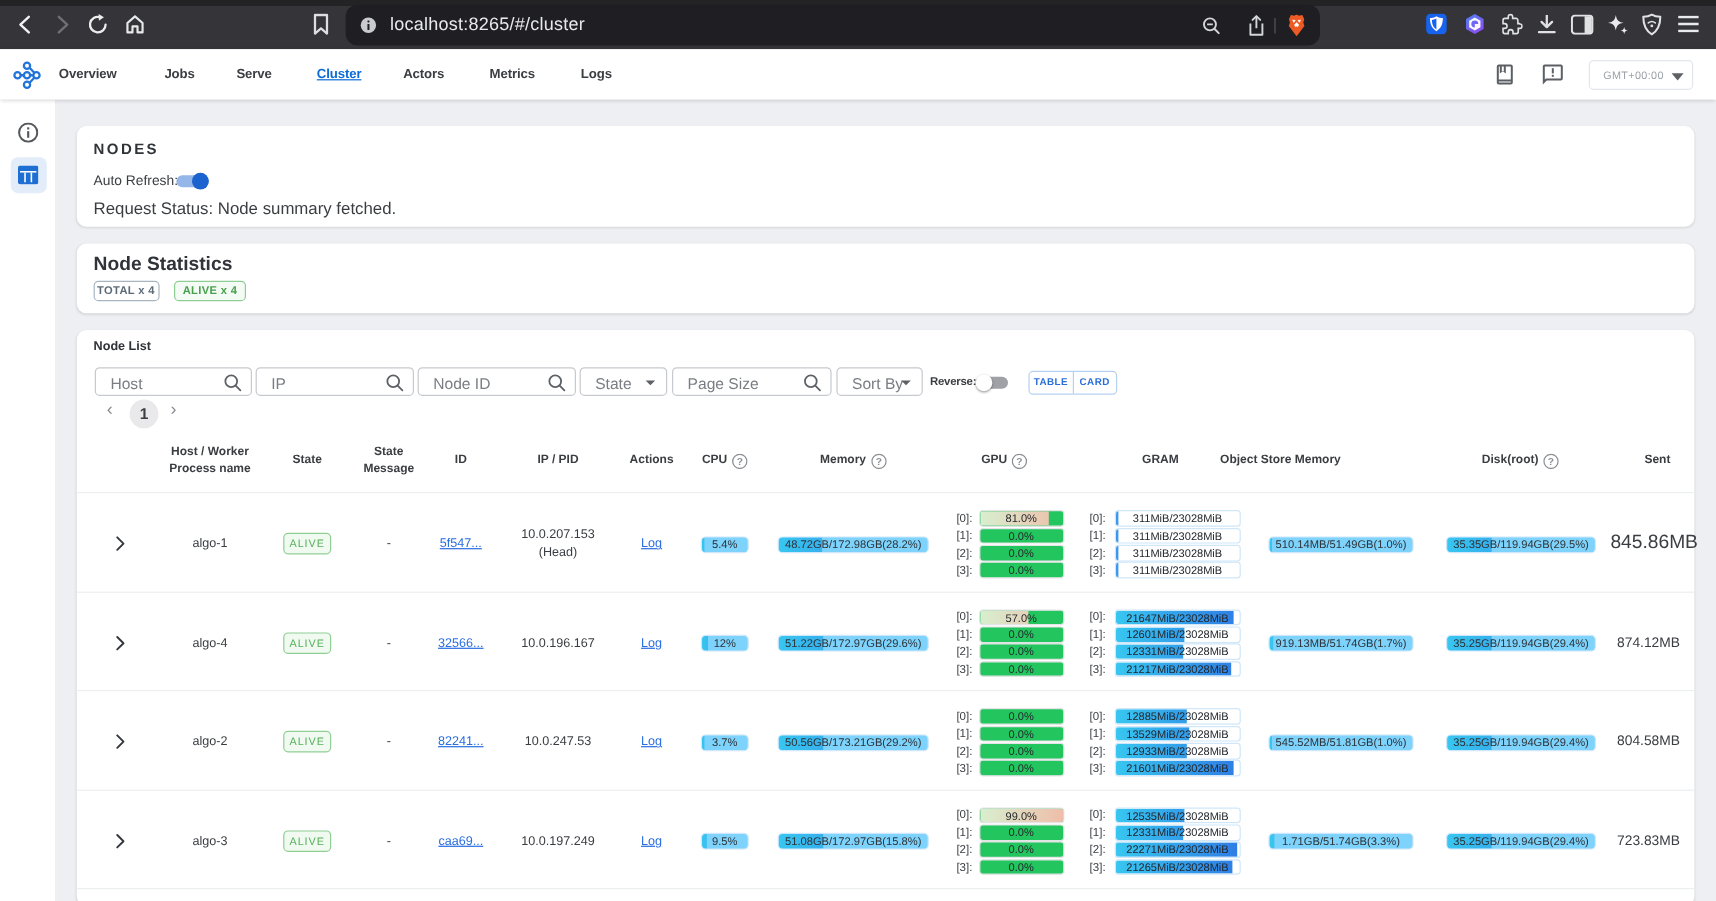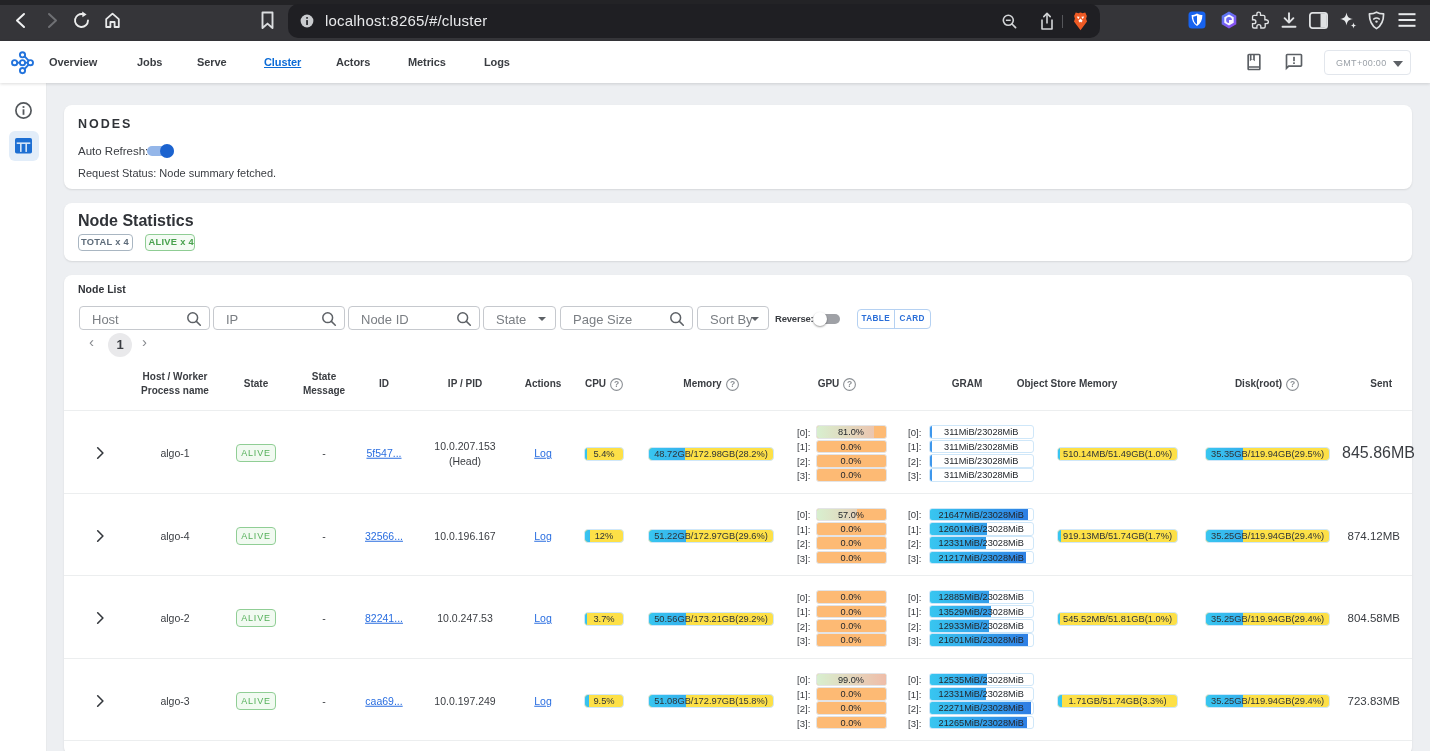--- a/index.html
+++ b/index.html
@@ -23,32 +23,32 @@
 #sideon{position:absolute;left:9px;top:48px;width:30px;height:30px;border-radius:6px;background:#e2edf9;}
 
 .card{position:absolute;left:64px;width:1348px;background:#fff;border-radius:8px;box-shadow:0 1px 2px rgba(0,0,0,.10);}
 #card1{top:105px;height:84px;}
 #card2{top:203px;height:58px;}
 #card3{top:275px;height:480px;}
 .ctitle{position:absolute;left:14px;font-weight:700;color:#303338;}
 
 #t1{top:12px;font-size:12.5px;letter-spacing:2px;}
 #ar{position:absolute;left:14px;top:40px;font-size:11.5px;line-height:13px;color:#3a3d42;}
-#rs{position:absolute;left:14px;top:62px;font-size:11px;line-height:13px;color:#3a3d42;}
+#rs{position:absolute;left:14px;top:62px;font-size:14px;line-height:13px;color:#3a3d42;}
 .switch{position:absolute;width:27px;height:14px;}
 .sw-track{position:absolute;left:0;top:2px;width:27px;height:10px;border-radius:5px;}
 .sw-thumb{position:absolute;top:0;width:14px;height:14px;border-radius:50%;}
 #sw1{left:69px;top:-1px;}
 #sw1 .sw-track{background:#94b6e9;}
 #sw1 .sw-thumb{right:0;background:#1b63cf;}
 
 #t2{top:9px;font-size:16px;}
 .chip{position:absolute;top:31px;height:17px;border-radius:4px;font-size:9.3px;font-weight:700;letter-spacing:.3px;line-height:15.5px;text-align:center;background:#fff;white-space:nowrap;}
 #chip1{left:13.5px;width:55px;border:1px solid #a9b6c2;color:#5d6b79;}
-#chip2{left:81px;width:50px;border:1px solid #8fcd94;color:#48a14d;background:#f4fbf4;text-align:right;}
+#chip2{left:81px;width:60px;border:1px solid #8fcd94;color:#48a14d;background:#f4fbf4;}
 
 #t3{top:8px;font-size:10.5px;}
 .field{position:absolute;top:31px;height:24px;border:1px solid #c6c9ce;border-radius:4px;background:#fff;}
 .field span{position:absolute;left:12px;top:4.5px;font-size:13px;color:#7a7e83;}
 .mag{position:absolute;right:7px;top:4px;}
 .fcar{position:absolute;right:9px;top:10px;width:0;height:0;border-left:4px solid transparent;border-right:4px solid transparent;border-top:4.5px solid #5d6166;}
 #f-host{left:15px;width:131px;}
 #f-ip{left:149px;width:132px;}
 #f-node{left:284px;width:132px;}
 #f-state{left:419px;width:73px;}
@@ -66,28 +66,28 @@
 .pgchev{position:absolute;top:0px;font-size:15px;color:#86898e;}
 #pg1{position:absolute;left:44px;top:0px;width:24px;height:24px;border-radius:50%;background:#e9e9eb;text-align:center;line-height:24px;font-size:13px;font-weight:700;color:#3a3d42;}
 
 .th{position:absolute;top:90px;height:38px;display:flex;align-items:center;justify-content:center;text-align:center;font-size:10px;font-weight:700;color:#3a3d42;line-height:14.5px;}
 .tr{position:absolute;left:0;width:1348px;height:82.5px;border-top:1px solid #eceeef;}
 .td{position:absolute;top:calc(50% + 1.5px);transform:translateY(-50%);text-align:center;font-size:10.5px;color:#3a3d42;line-height:14.5px;}
 a.lk{color:#2a6ee0;text-decoration:underline;}
 .alive{display:inline-block;width:40px;height:18px;border:1px solid #90ce95;border-radius:4px;background:#f1faf1;color:#55b05a;font-size:9px;font-weight:400;letter-spacing:.8px;line-height:16.5px;}
 .chev{position:absolute;left:29px;top:calc(50% + 1.5px);transform:translateY(-50%);}
 
-.bar{position:absolute;top:calc(50% + 2px);transform:translateY(-50%);height:14px;border:1px solid #cfe7f9;border-radius:4px;background:#fde047;font-size:9.3px;color:#2e3237;text-align:center;line-height:13px;overflow:hidden;white-space:nowrap;}
+.bar{position:absolute;top:calc(50% + 2px);transform:translateY(-50%);height:14px;border:1px solid #cfe7f9;border-radius:4px;background:#7dd3fc;font-size:9.3px;color:#2e3237;text-align:center;line-height:13px;overflow:hidden;white-space:nowrap;}
 .fill{position:absolute;left:0;top:0;bottom:0;border-radius:3px 0 0 3px;}
 .bartxt{position:relative;}
 .minis{position:absolute;top:14px;}
 .mrow{position:relative;height:13.6px;margin-bottom:0.8px;font-size:9.6px;}
 .mlab{position:absolute;font-size:9.6px;color:#3a3d42;top:1.8px;}
 .mbar{position:absolute;top:0;height:13.6px;border-radius:3px;overflow:hidden;text-align:center;line-height:13.6px;color:#23272c;white-space:nowrap;font-size:9.2px;}
-.gpubar{left:21.5px;width:71px;border:1px solid #e3e4e6;background:#fdba74;}
+.gpubar{left:21.5px;width:71px;border:1px solid #e3e4e6;background:#22c55e;}
 .grambar{left:21px;width:104.5px;border:1px solid #cfe7f9;background:#fff;}
 .mfill{position:absolute;left:0;top:0;bottom:0;}
 .gpufill{background-image:linear-gradient(90deg,#d8efcf,#efbda9);background-size:69px 100%;}
 .gramfill{background-image:linear-gradient(90deg,#38c6f0,#2e7ce4);background-size:102.5px 100%;}
 .mtxt{position:relative;}
 </style>
 </head>
 <body>
 <div id="root">
   <div id="chrome">

